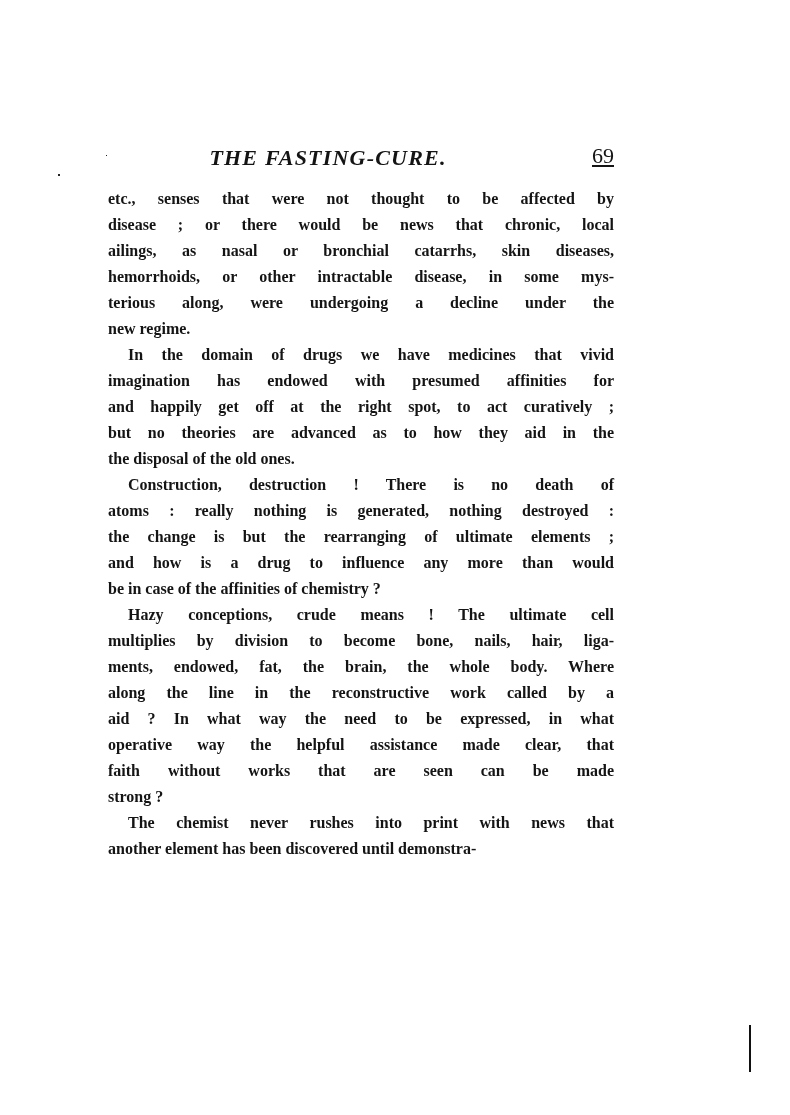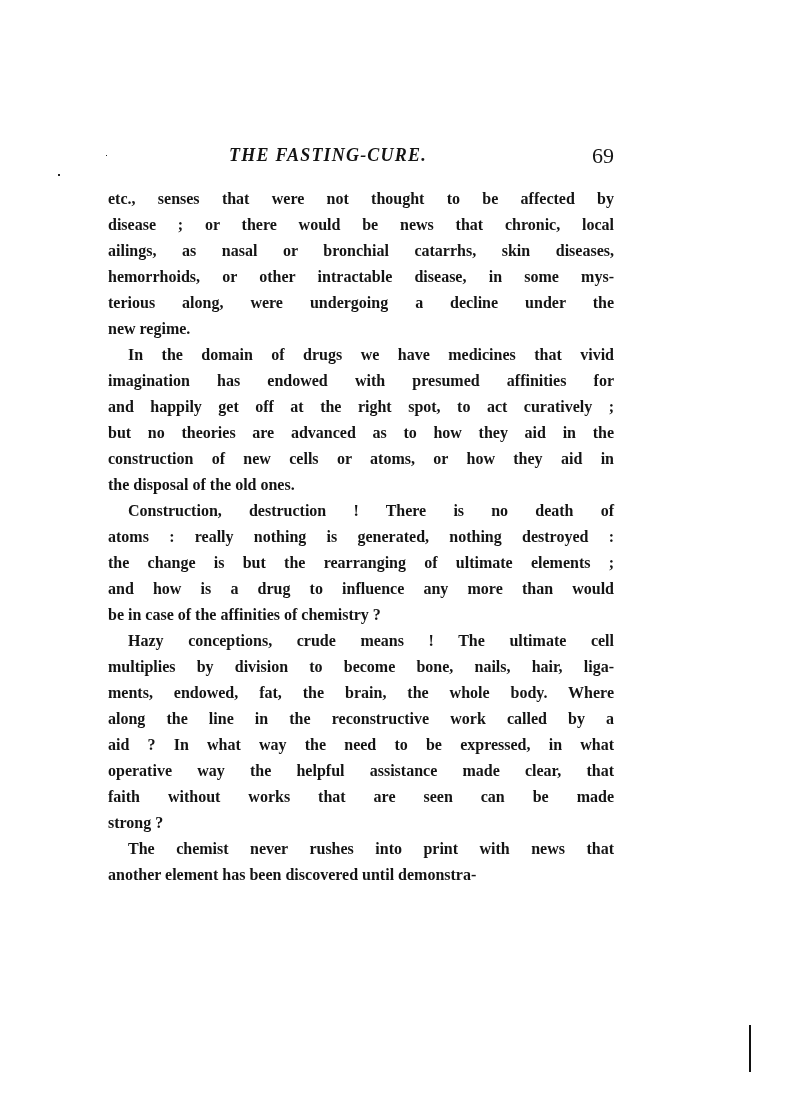--- a/index.html
+++ b/index.html
@@ -29,29 +29,30 @@
       width: 506px;
       height: 30px;
     }
     .running-title {
       position: absolute;
       left: 0;
       width: 440px;
       text-align: center;
       top: 2px;
       font-style: italic;
-      font-size: 18px;
+      font-size: 22px;
       letter-spacing: 1.2px;
       font-weight: bold;
     }
     .page-number {
       position: absolute;
       right: 0;
       top: 0;
       font-size: 22px;
+      text-decoration: underline;
     }
     .body-text {
       position: absolute;
       left: 108px;
       top: 186px;
       width: 506px;
       font-size: 16px;
       line-height: 26px;
       text-align: justify;
       font-weight: bold;
@@ -104,21 +105,20 @@
         <span class="line">ailings, as nasal or bronchial catarrhs, skin diseases,</span>
         <span class="line">hemorrhoids, or other intractable disease, in some mys-</span>
         <span class="line">terious along, were undergoing a decline under the</span>
         <span class="line last">new regime.</span>
       </div>
       <div>
         <span class="line indent">In the domain of drugs we have medicines that vivid</span>
         <span class="line">imagination has endowed with presumed affinities for</span>
         <span class="line">and happily get off at the right spot, to act curatively ;</span>
         <span class="line">but no theories are advanced as to how they aid in the</span>
-        <span class="line">construction of new cells or atoms, or how they aid in</span>
         <span class="line last">the disposal of the old ones.</span>
       </div>
       <div>
         <span class="line indent">Construction, destruction !   There is no death of</span>
         <span class="line">atoms : really nothing is generated, nothing destroyed :</span>
         <span class="line">the change is but the rearranging of ultimate elements ;</span>
         <span class="line">and how is a drug to influence any more than would</span>
         <span class="line last">be in case of the affinities of chemistry ?</span>
       </div>
       <div>

